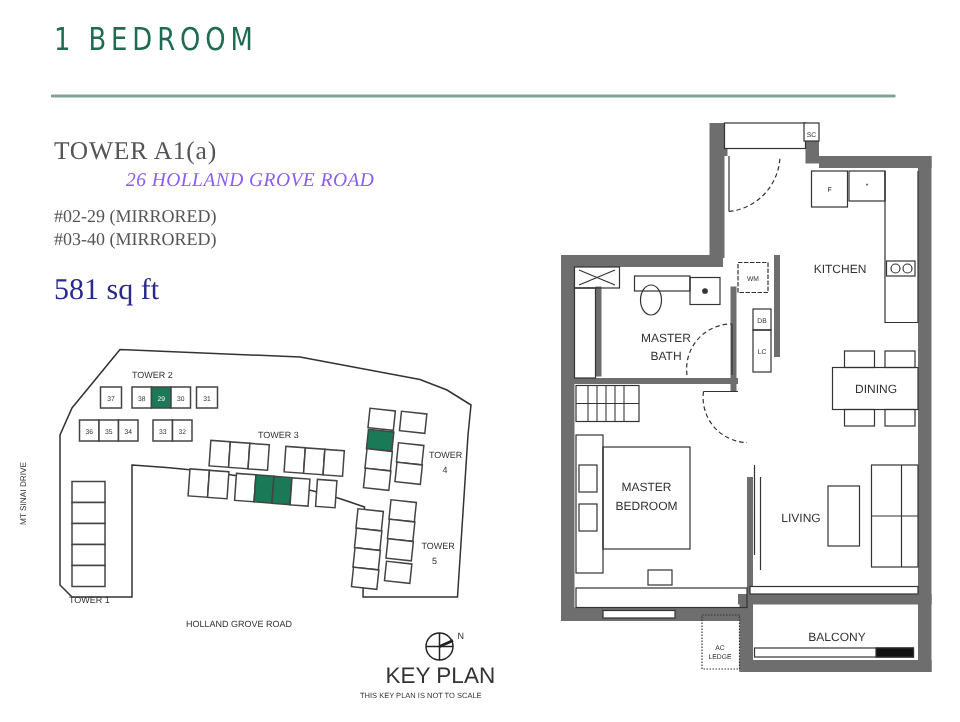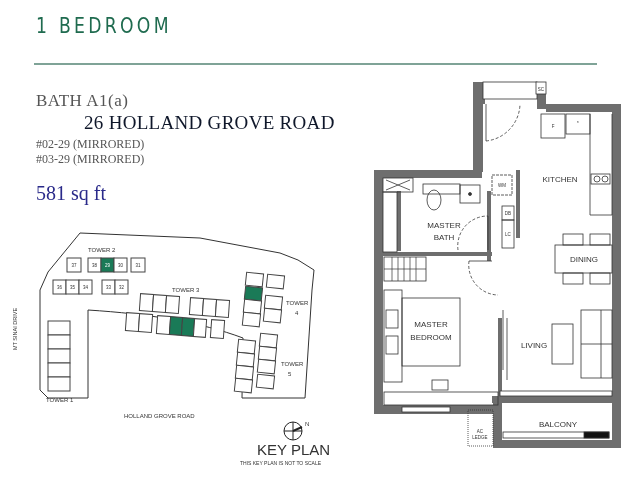--- a/index.html
+++ b/index.html
@@ -7,38 +7,38 @@
   body { position: relative; font-family: "Liberation Serif", serif; color: #444; }
 
   .title {
     position: absolute; left: 36px; top: 14px;
     font-family: "DejaVu Sans", sans-serif; font-size: 21px; letter-spacing: 4px;
     color: #1f6b4f; font-weight: normal; transform: scaleX(0.82); transform-origin: left top;
   }
   .rule { position: absolute; left: 34px; top: 63px; width: 563px; height: 2px; background: #7fa397; }
 
   .type { position: absolute; left: 36px; top: 91px; font-size: 17px; color: #555; letter-spacing: 0.5px; }
-  .address { position: absolute; left: 84px; top: 112px; font-size: 19px; color: #0f172a; letter-spacing: 0.3px; }
+  .address { position: absolute; left: 84px; top: 112px; font-size: 13px; color: #8b5cf6; letter-spacing: 0.3px; font-style: italic; }
   .unit { position: absolute; left: 36px; font-size: 12px; color: #555; }
   .u1 { top: 137px; } .u2 { top: 152px; }
   .area { position: absolute; left: 36px; top: 182px; font-size: 20px; color: #2a2a8a; }
 
   svg { position: absolute; left: 0; top: 0; }
   .kp-text { font-family: "Liberation Sans", sans-serif; fill: #333; }
 </style>
 </head>
 <body>
 
 <div class="title">1 BEDROOM</div>
 <div class="rule"></div>
 
-<div class="type">BATH A1(a)</div>
+<div class="type">TOWER A1(a)</div>
 <div class="address">26 HOLLAND GROVE ROAD</div>
 <div class="unit u1">#02-29 (MIRRORED)</div>
-<div class="unit u2">#03-29 (MIRRORED)</div>
+<div class="unit u2">#03-40 (MIRRORED)</div>
 <div class="area">581 sq ft</div>
 
 <svg width="640" height="481">
   <g fill="none" stroke="#333" stroke-width="1">
 
     <path d="M80,233 L48,272 L40,290 L40,390 L48,398 L88,398 L88,310 C150,314 200,322 243,338 L242,398 L305,398 L312,290 L314,270 L298,260 L280,253 L200,238 Z"></path>
   </g>
 
   <g stroke="#444" stroke-width="1" fill="#fff">
     <rect x="67" y="258" width="14" height="14"></rect>

